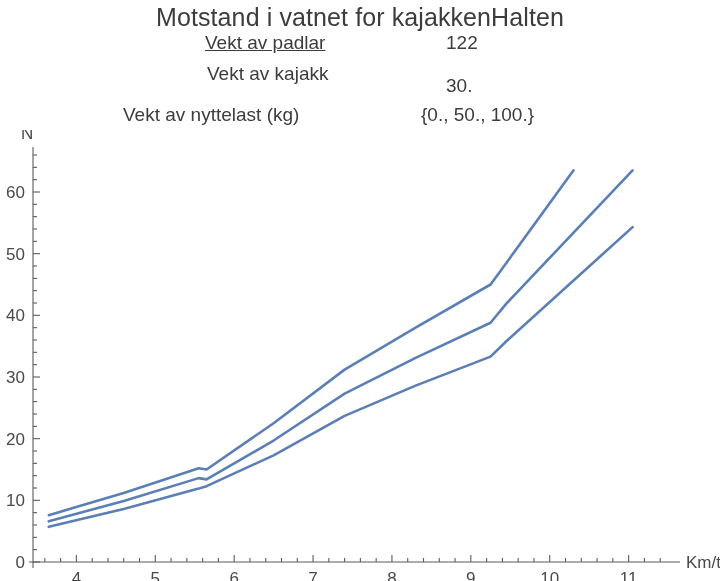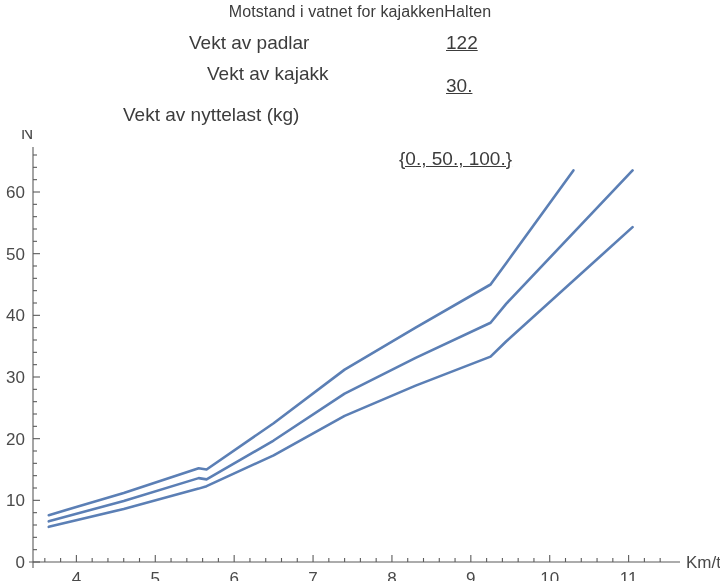--- a/index.html
+++ b/index.html
@@ -25,51 +25,50 @@
     position: absolute;
     left: 0; top: 0;
     width: 720px;
     text-align: left;
   }
   .hdr-title {
     position: absolute;
     left: 0; top: 3px;
     width: 720px;
     text-align: center;
-    font-size: 16px;
+    font-size: 25px;
     color: #3c3c3c;
     letter-spacing: 0.1px;
   }
   .hdr-row {
     position: absolute;
     height: 26px;
     font-size: 19px;
     color: #3c3c3c;
     white-space: nowrap;
   }
   .hdr-label {
     position: absolute;
     text-align: right;
     right: 0;
   }
   .hdr-value {
     position: absolute;
     text-align: left;
-    text-decoration: underline;
   }
   #row1 { left: 0; top: 32px; width: 720px; }
   #row2 { left: 0; top: 63px; width: 652px; }
   #row3 { left: 0; top: 104px; width: 604px; }
 
-  #row1 .hdr-label { left: 189px; right: auto; }
+  #row1 .hdr-label { left: 205px; right: auto; text-decoration: underline; }
   #row1 .hdr-value { left: 446px; }
   #row2 .hdr-label { left: 207px; right: auto; }
   #row2 .hdr-value { left: 446px; margin-top: 12px; }
   #row3 .hdr-label { left: 123px; right: auto; }
-  #row3 .hdr-value { left: 399px; margin-top: 44px; }
+  #row3 .hdr-value { left: 421px; }
 
   
   #plot {
     position: absolute;
     left: 0; top: 130px;
     width: 720px;
     height: 451px;
   }
   svg { display: block; }
   .axis-line {

